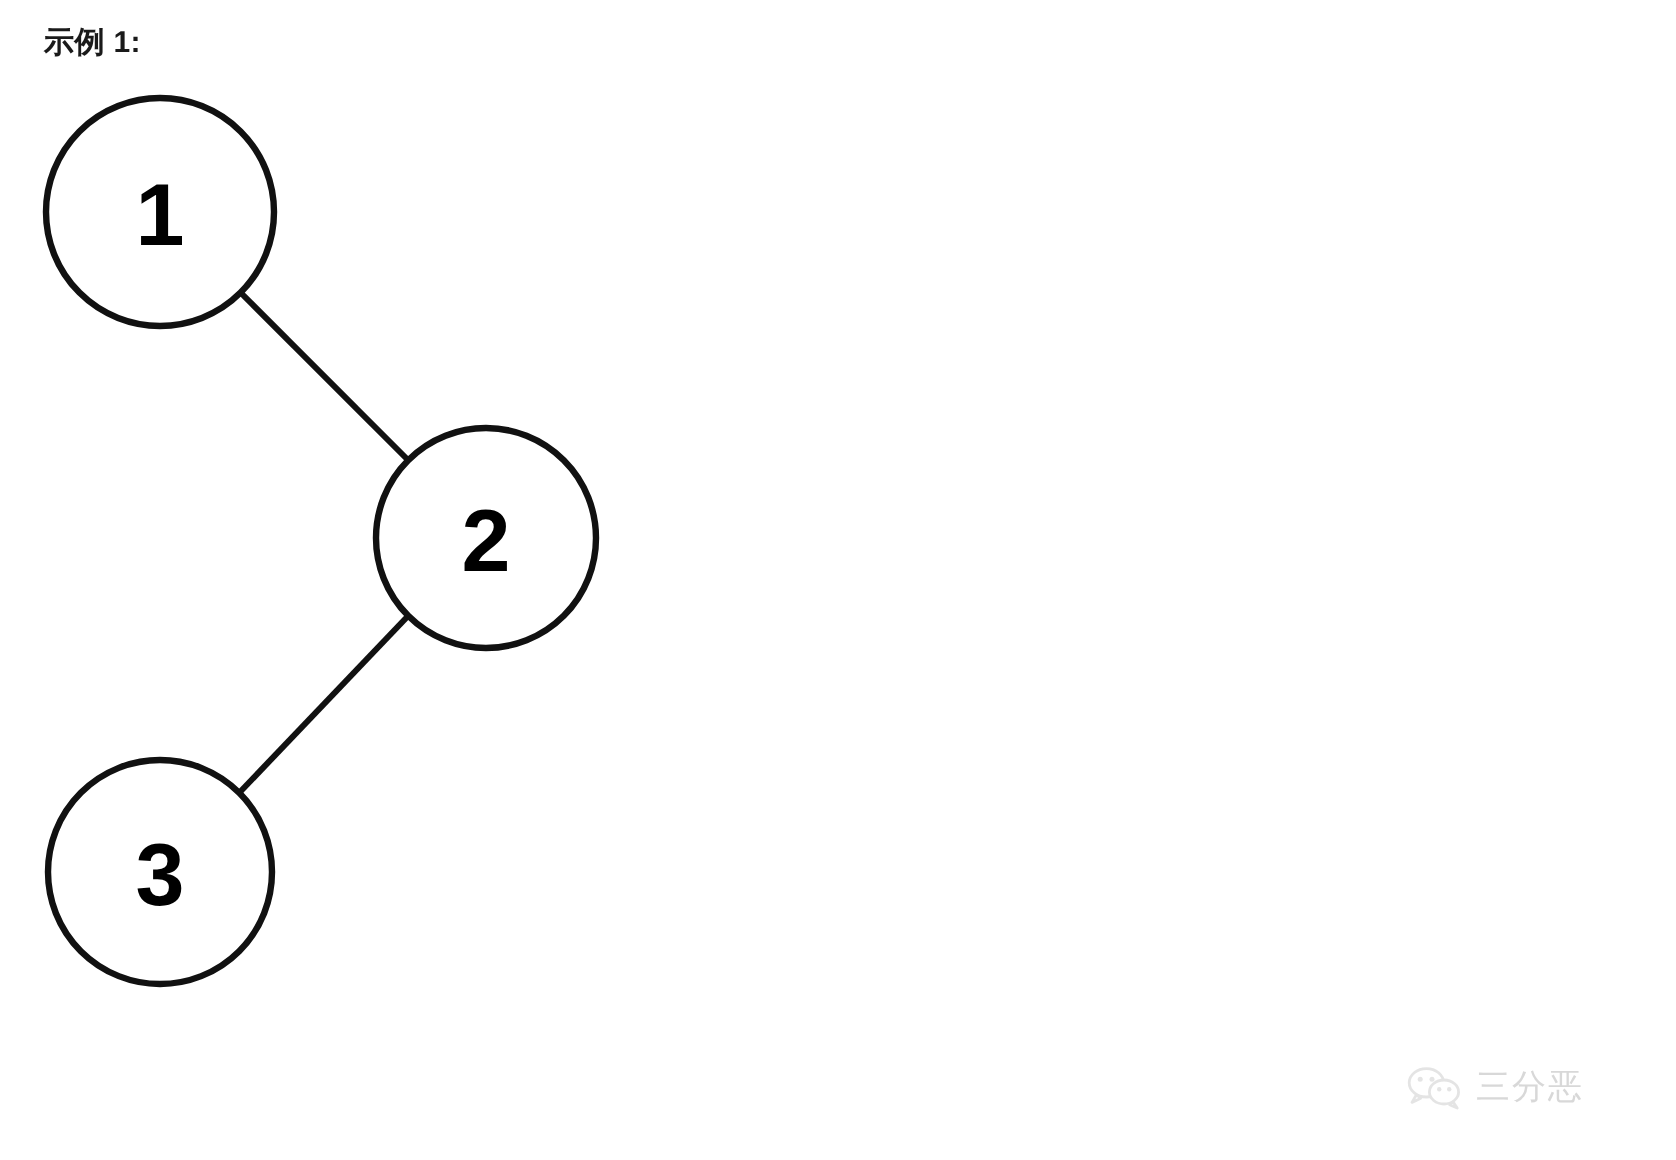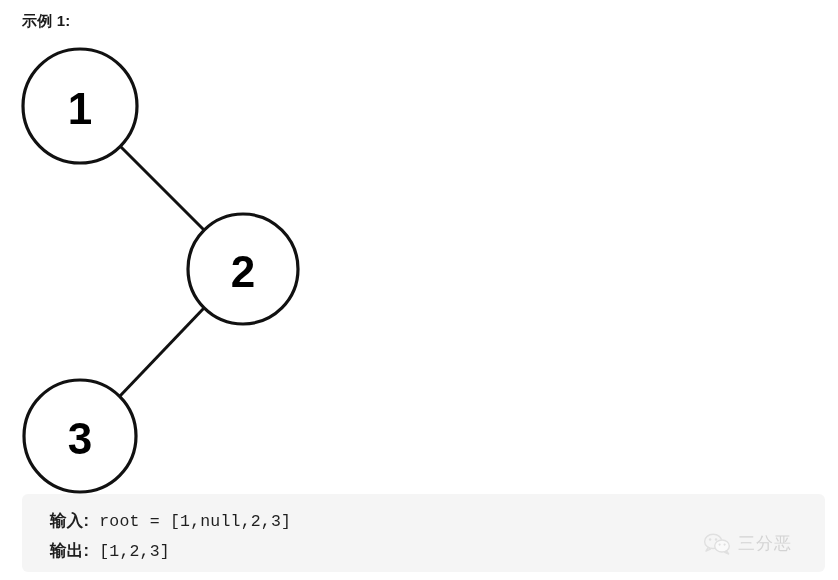--- a/index.html
+++ b/index.html
@@ -138,24 +138,20 @@
         <text class="tree-node-label" x="243" y="231">2</text>
       </g>
 
       <g>
         <circle class="tree-node-circle" cx="80" cy="396" r="56"></circle>
         <text class="tree-node-label" x="80" y="398">3</text>
       </g>
     </svg>
   </div>
 
-  <div id="io-code-block">
-    <div class="code-line"><span class="cn-label">输入:</span><span> root = [1,null,2,3]</span></div>
-    <div class="code-line"><span class="cn-label">输出:</span><span> [1,2,3]</span></div>
-  </div>
 
   <div id="watermark">
     <span id="wechat-icon">
       <svg width="28" height="22" viewBox="0 0 28 22" xmlns="http://www.w3.org/2000/svg">
         <ellipse cx="10.2" cy="8.4" rx="8.6" ry="7.1" fill="none" stroke="#cfcfcf" stroke-width="1.4"></ellipse>
         <path d="M5.2 14.4 L3.0 18.2 L7.4 16.1 Z" fill="none" stroke="#cfcfcf" stroke-width="1.4" stroke-linejoin="round"></path>
         <circle cx="7.1" cy="6.6" r="1.25" fill="#cfcfcf"></circle>
         <circle cx="13.0" cy="6.6" r="1.25" fill="#cfcfcf"></circle>
         <ellipse cx="19.0" cy="13.0" rx="7.3" ry="6.0" fill="#ffffff" stroke="#cfcfcf" stroke-width="1.4"></ellipse>
         <path d="M23.6 18.0 L25.6 21.0 L21.8 19.4 Z" fill="#ffffff" stroke="#cfcfcf" stroke-width="1.4" stroke-linejoin="round"></path>

